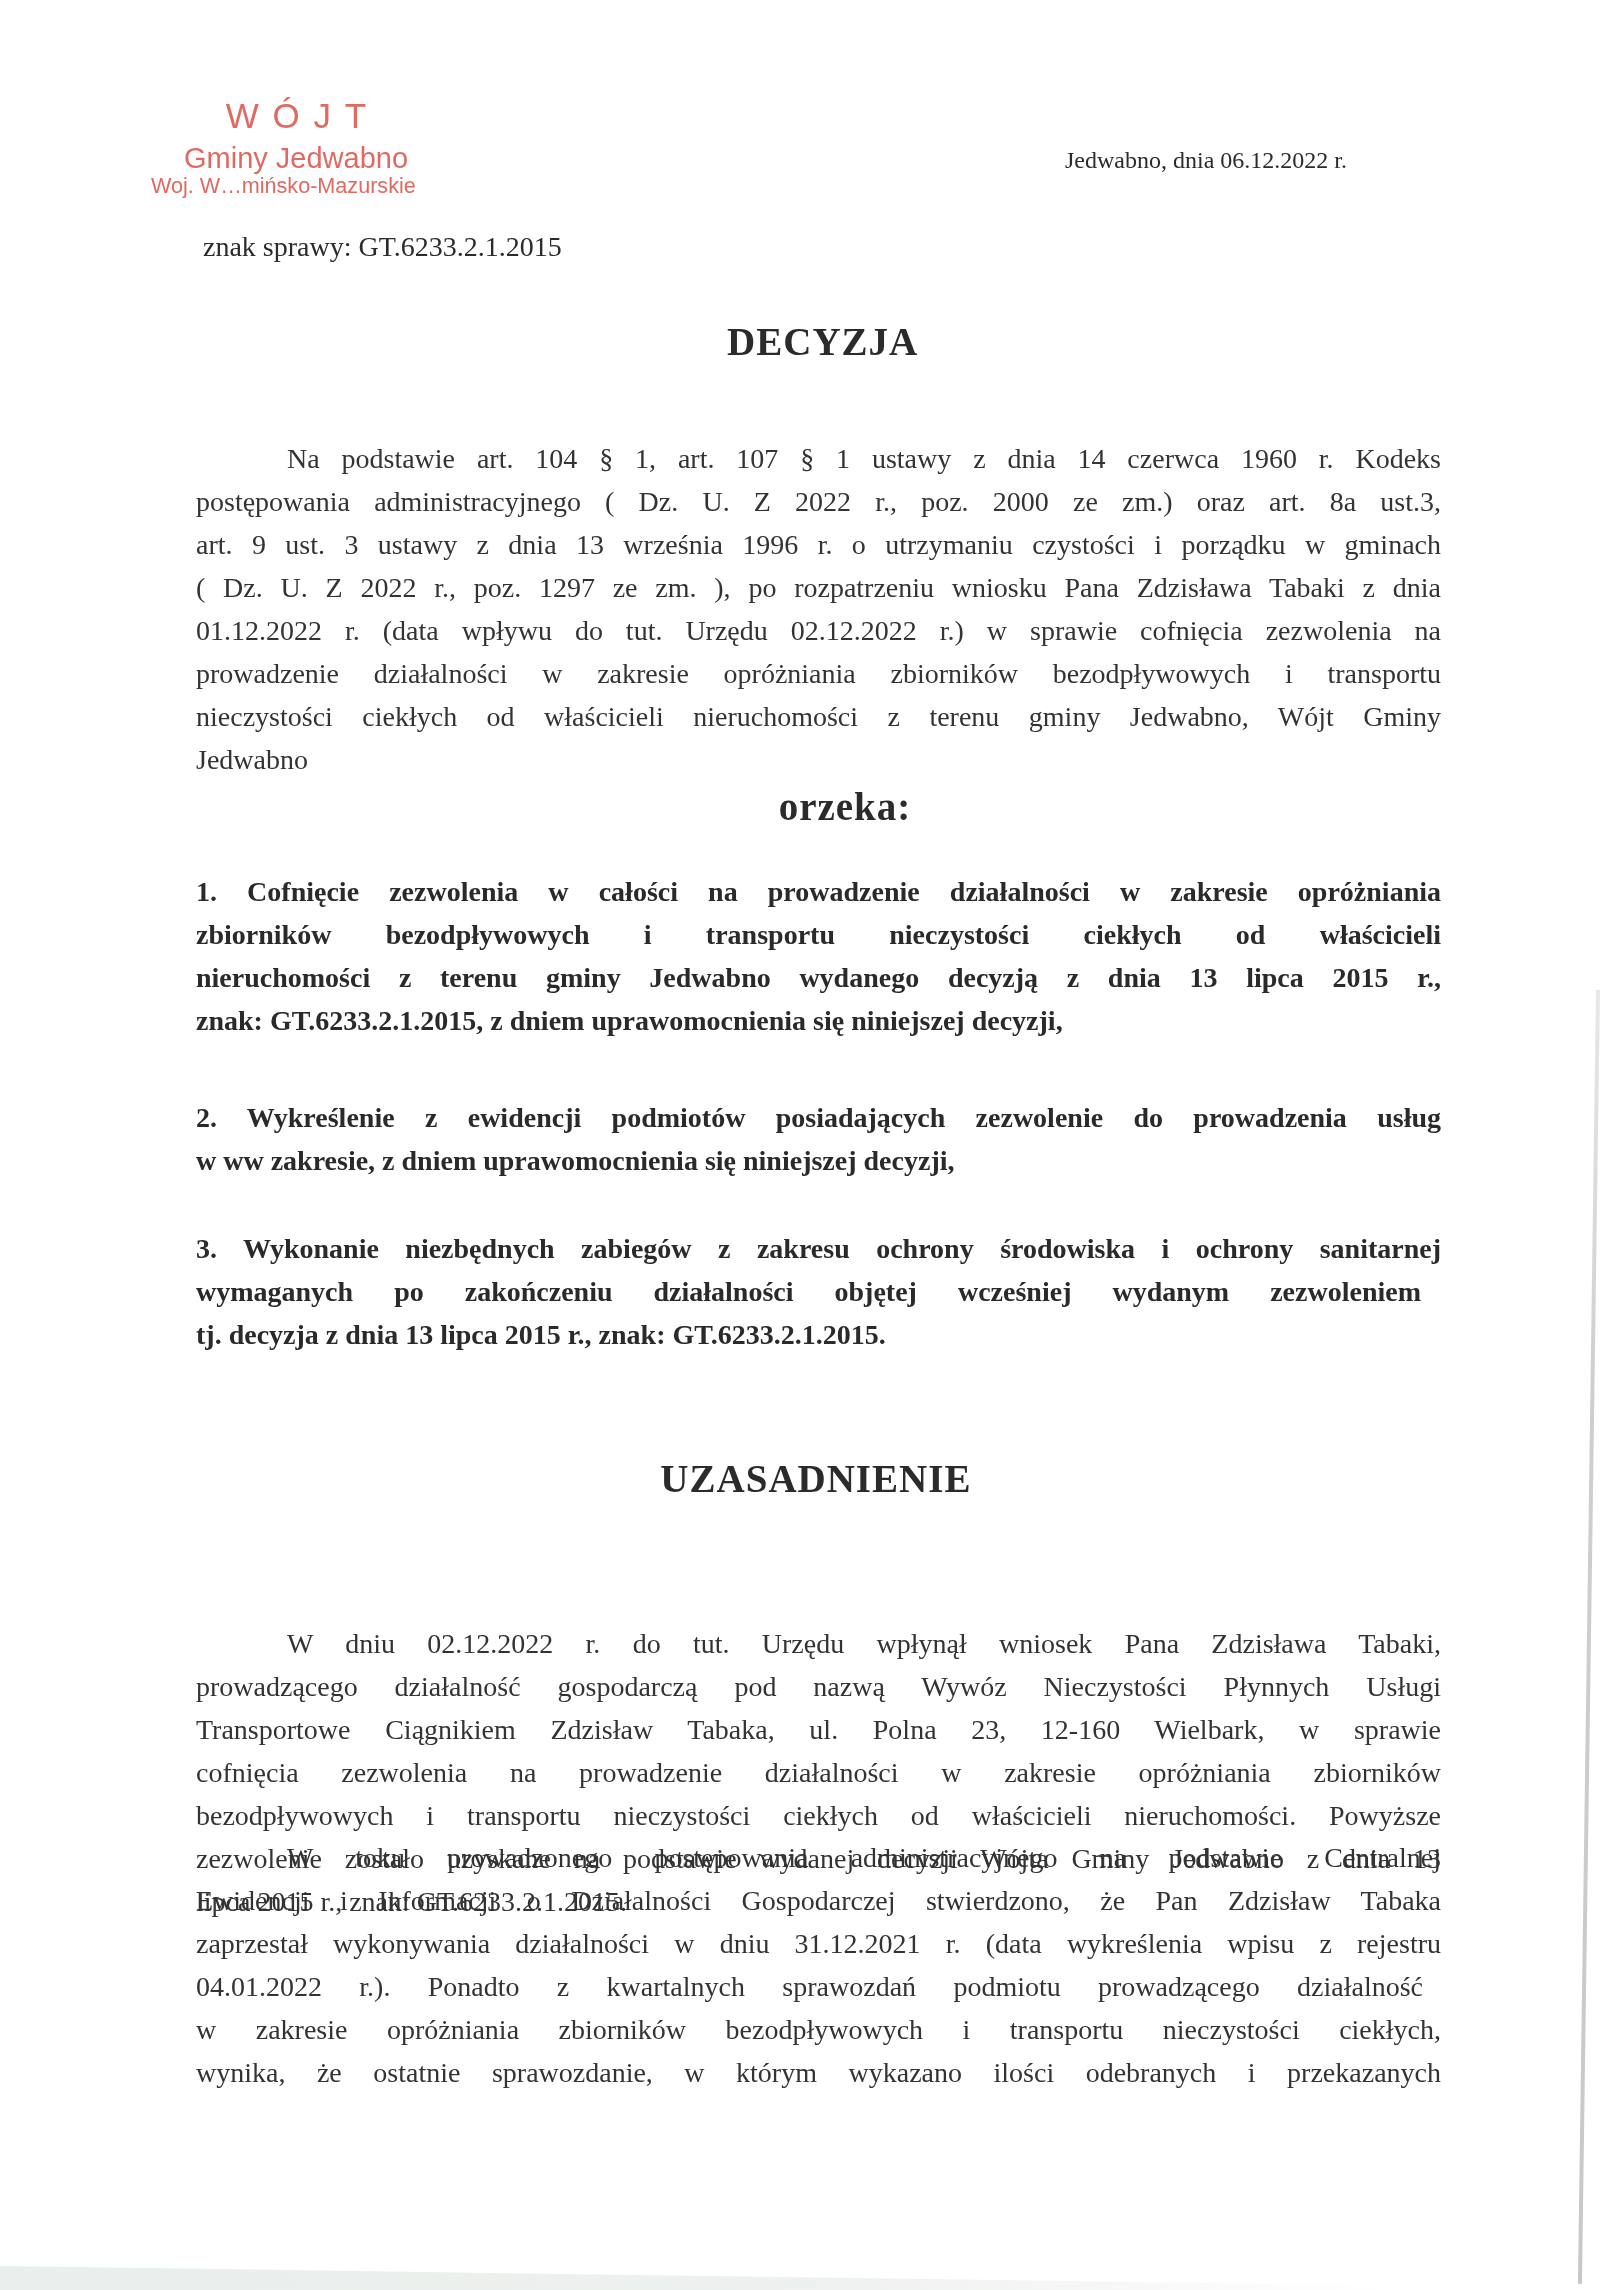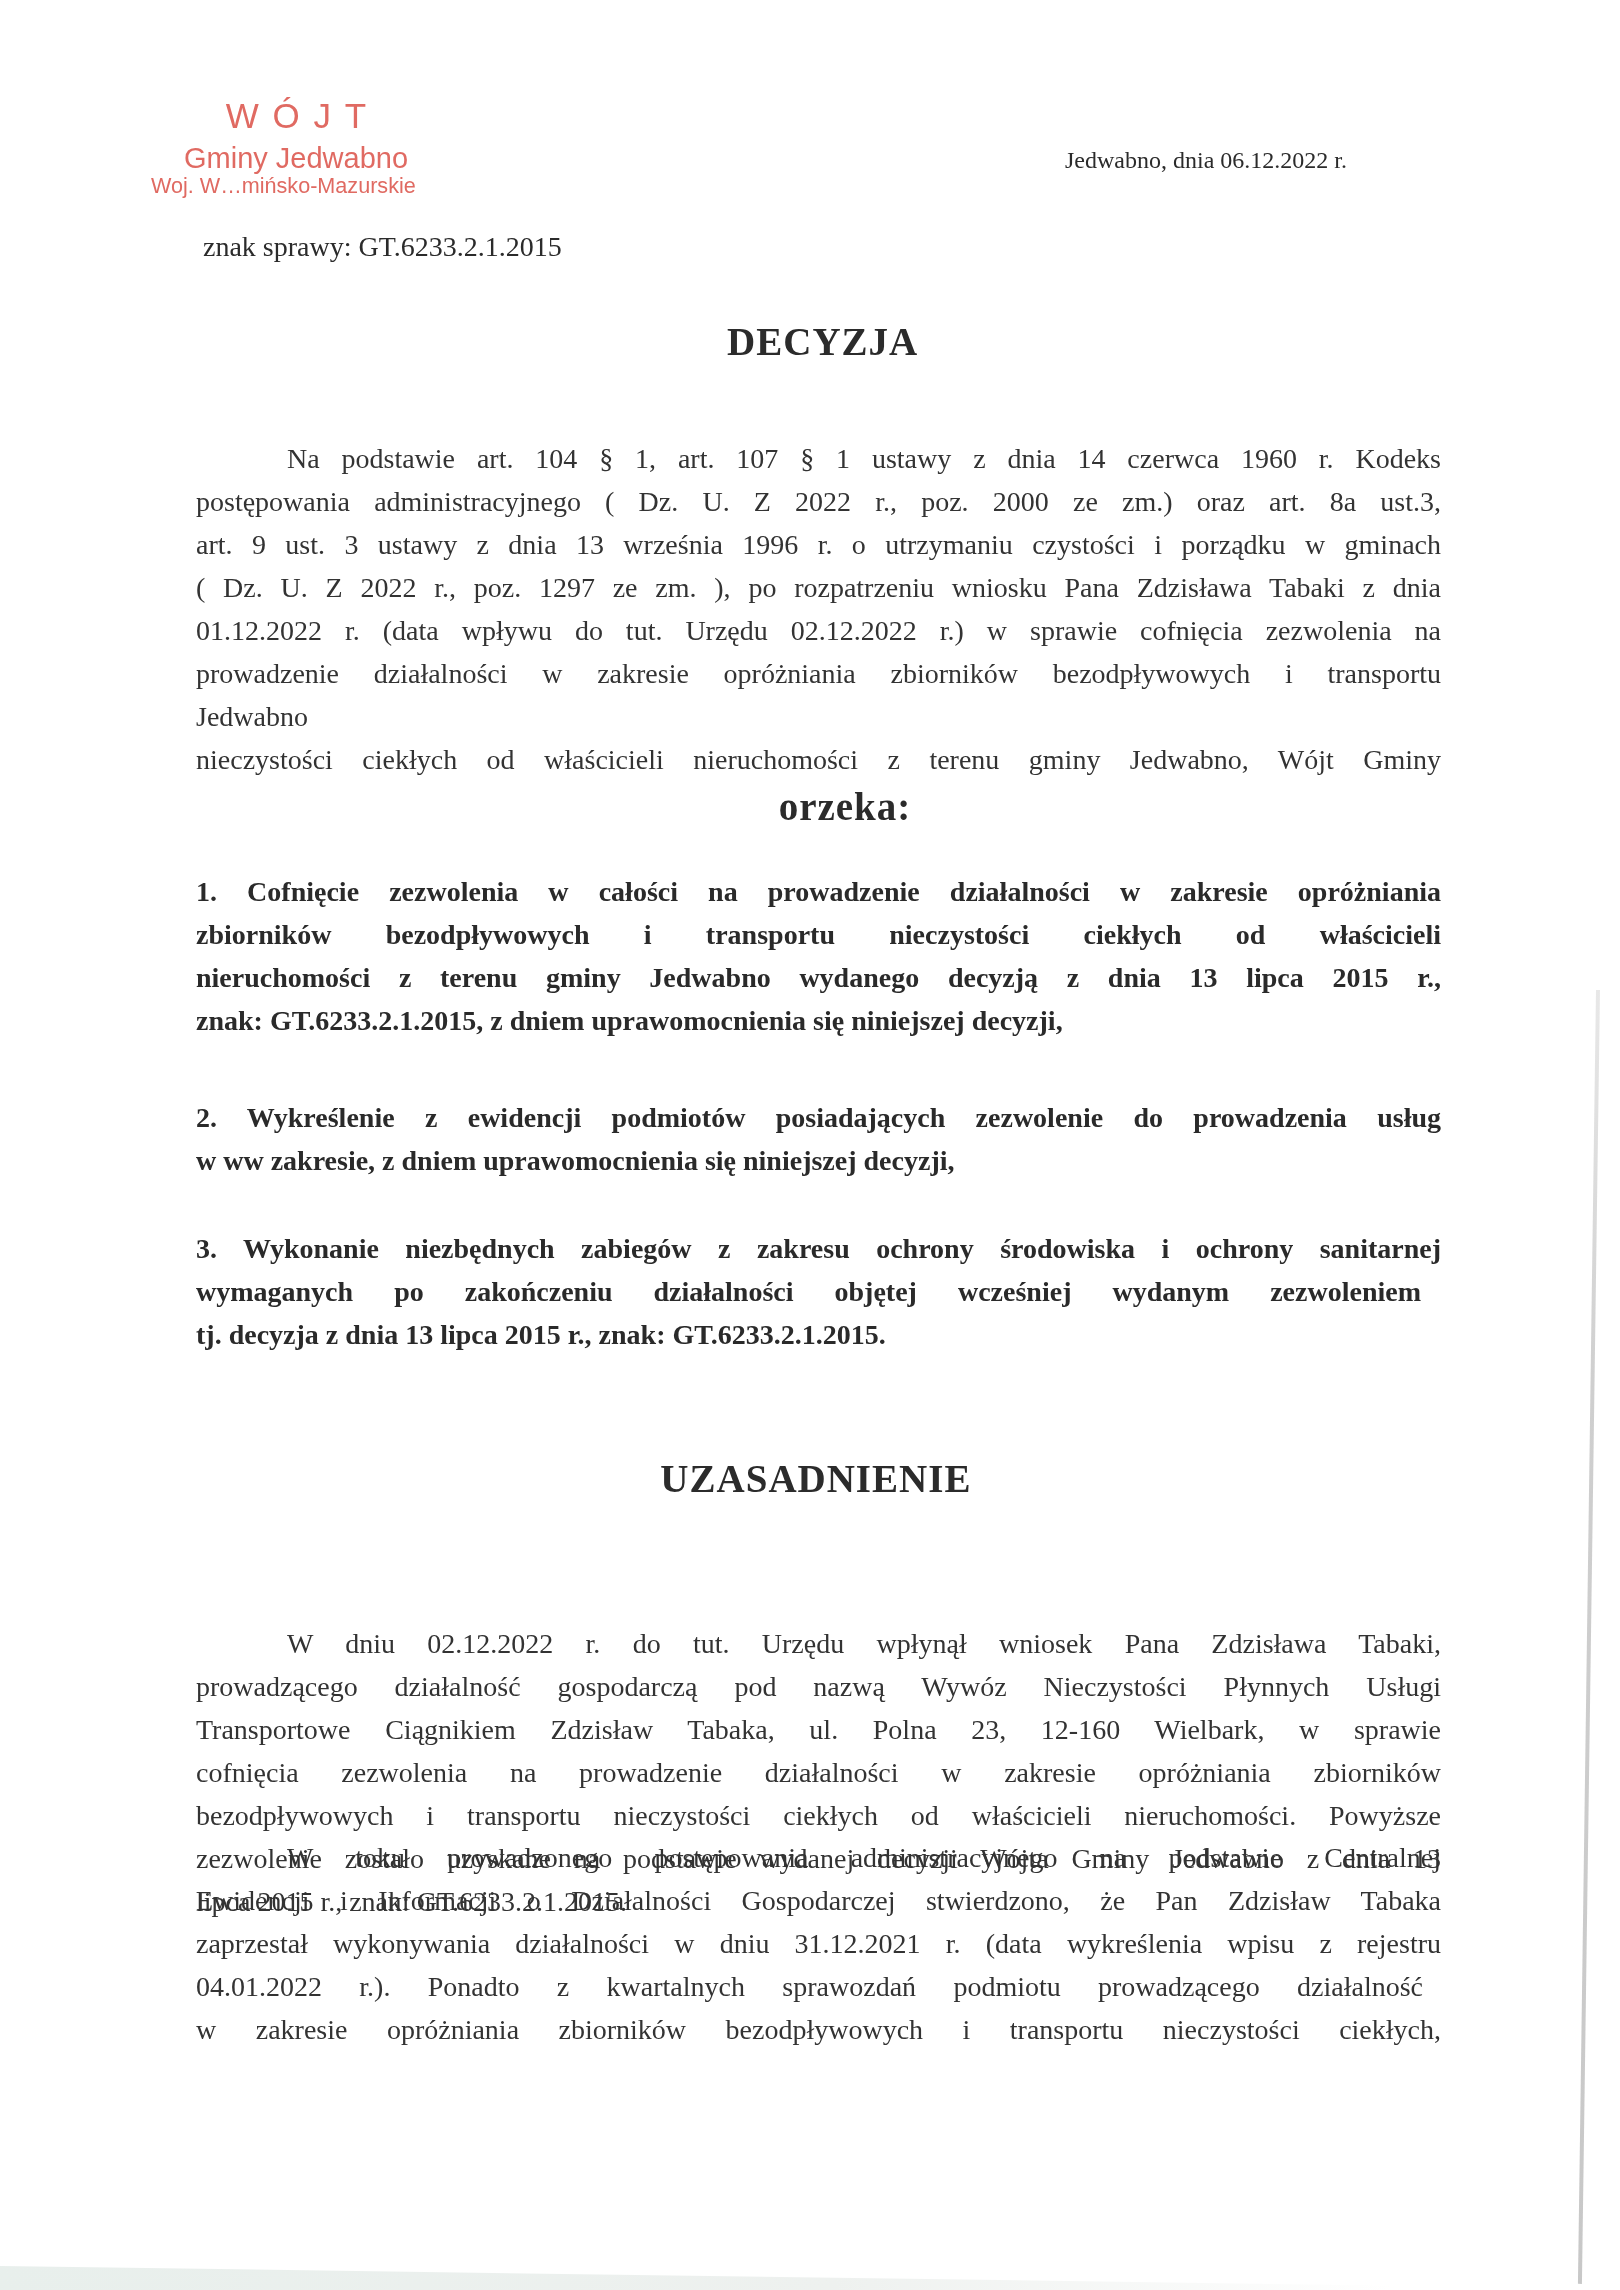--- a/index.html
+++ b/index.html
@@ -162,22 +162,22 @@
 
   <div class="heading h-decyzja">DECYZJA</div>
 
   <div class="para p-intro">
     <span class="line indent">Na podstawie art. 104 § 1, art. 107 § 1 ustawy z dnia 14 czerwca 1960 r. Kodeks</span>
     <span class="line">postępowania administracyjnego ( Dz. U. Z 2022 r., poz. 2000 ze zm.) oraz art. 8a ust.3,</span>
     <span class="line">art. 9 ust. 3 ustawy z dnia 13 września 1996 r. o utrzymaniu czystości i porządku w gminach</span>
     <span class="line">( Dz. U. Z 2022 r., poz. 1297 ze zm. ), po rozpatrzeniu wniosku Pana Zdzisława Tabaki z dnia</span>
     <span class="line">01.12.2022 r. (data wpływu do tut. Urzędu 02.12.2022 r.) w sprawie cofnięcia zezwolenia na</span>
     <span class="line">prowadzenie działalności w zakresie opróżniania zbiorników bezodpływowych i transportu</span>
+    <span class="line">nieczystości ciekłych od właścicieli nieruchomości z terenu gminy Jedwabno, Wójt Gminy</span>
     <span class="line last">Jedwabno</span>
-    <span class="line">nieczystości ciekłych od właścicieli nieruchomości z terenu gminy Jedwabno, Wójt Gminy</span>
   </div>
 
   <div class="heading h-orzeka">orzeka:</div>
 
   <div class="para p-item p-item1">
     <span class="line">1. Cofnięcie zezwolenia w całości na prowadzenie działalności w zakresie opróżniania</span>
     <span class="line">zbiorników bezodpływowych i transportu nieczystości ciekłych od właścicieli</span>
     <span class="line">nieruchomości z terenu gminy Jedwabno wydanego decyzją z dnia 13 lipca 2015 r.,</span>
     <span class="line last">znak: GT.6233.2.1.2015, z dniem uprawomocnienia się niniejszej decyzji,</span>
   </div>
@@ -204,18 +204,19 @@
     <span class="line">zezwolenie zostało uzyskane na podstawie wydanej decyzji Wójta Gminy Jedwabno z dnia 13</span>
     <span class="line last">lipca 2015 r., znak: GT.6233.2.1.2015.</span>
   </div>
 
   <div class="para p-just2">
     <span class="line indent">W toku prowadzonego postępowania administracyjnego  na podstawie Centralnej</span>
     <span class="line">Ewidencji i Informacji o Działalności Gospodarczej stwierdzono, że Pan Zdzisław Tabaka</span>
     <span class="line">zaprzestał wykonywania działalności w dniu 31.12.2021 r. (data wykreślenia wpisu z rejestru</span>
     <span class="line" style="width:1227px">04.01.2022 r.). Ponadto z kwartalnych sprawozdań podmiotu prowadzącego działalność</span>
     <span class="line">w zakresie opróżniania zbiorników bezodpływowych i transportu nieczystości ciekłych,</span>
+    <span class="line">wynika, że ostatnie  sprawozdanie, w którym  wykazano ilości odebranych i przekazanych</span>
   </div>
 
   <div class="scan-line"></div>
   <div class="scan-shadow"></div>
 </div>
 
 
 </body></html>

